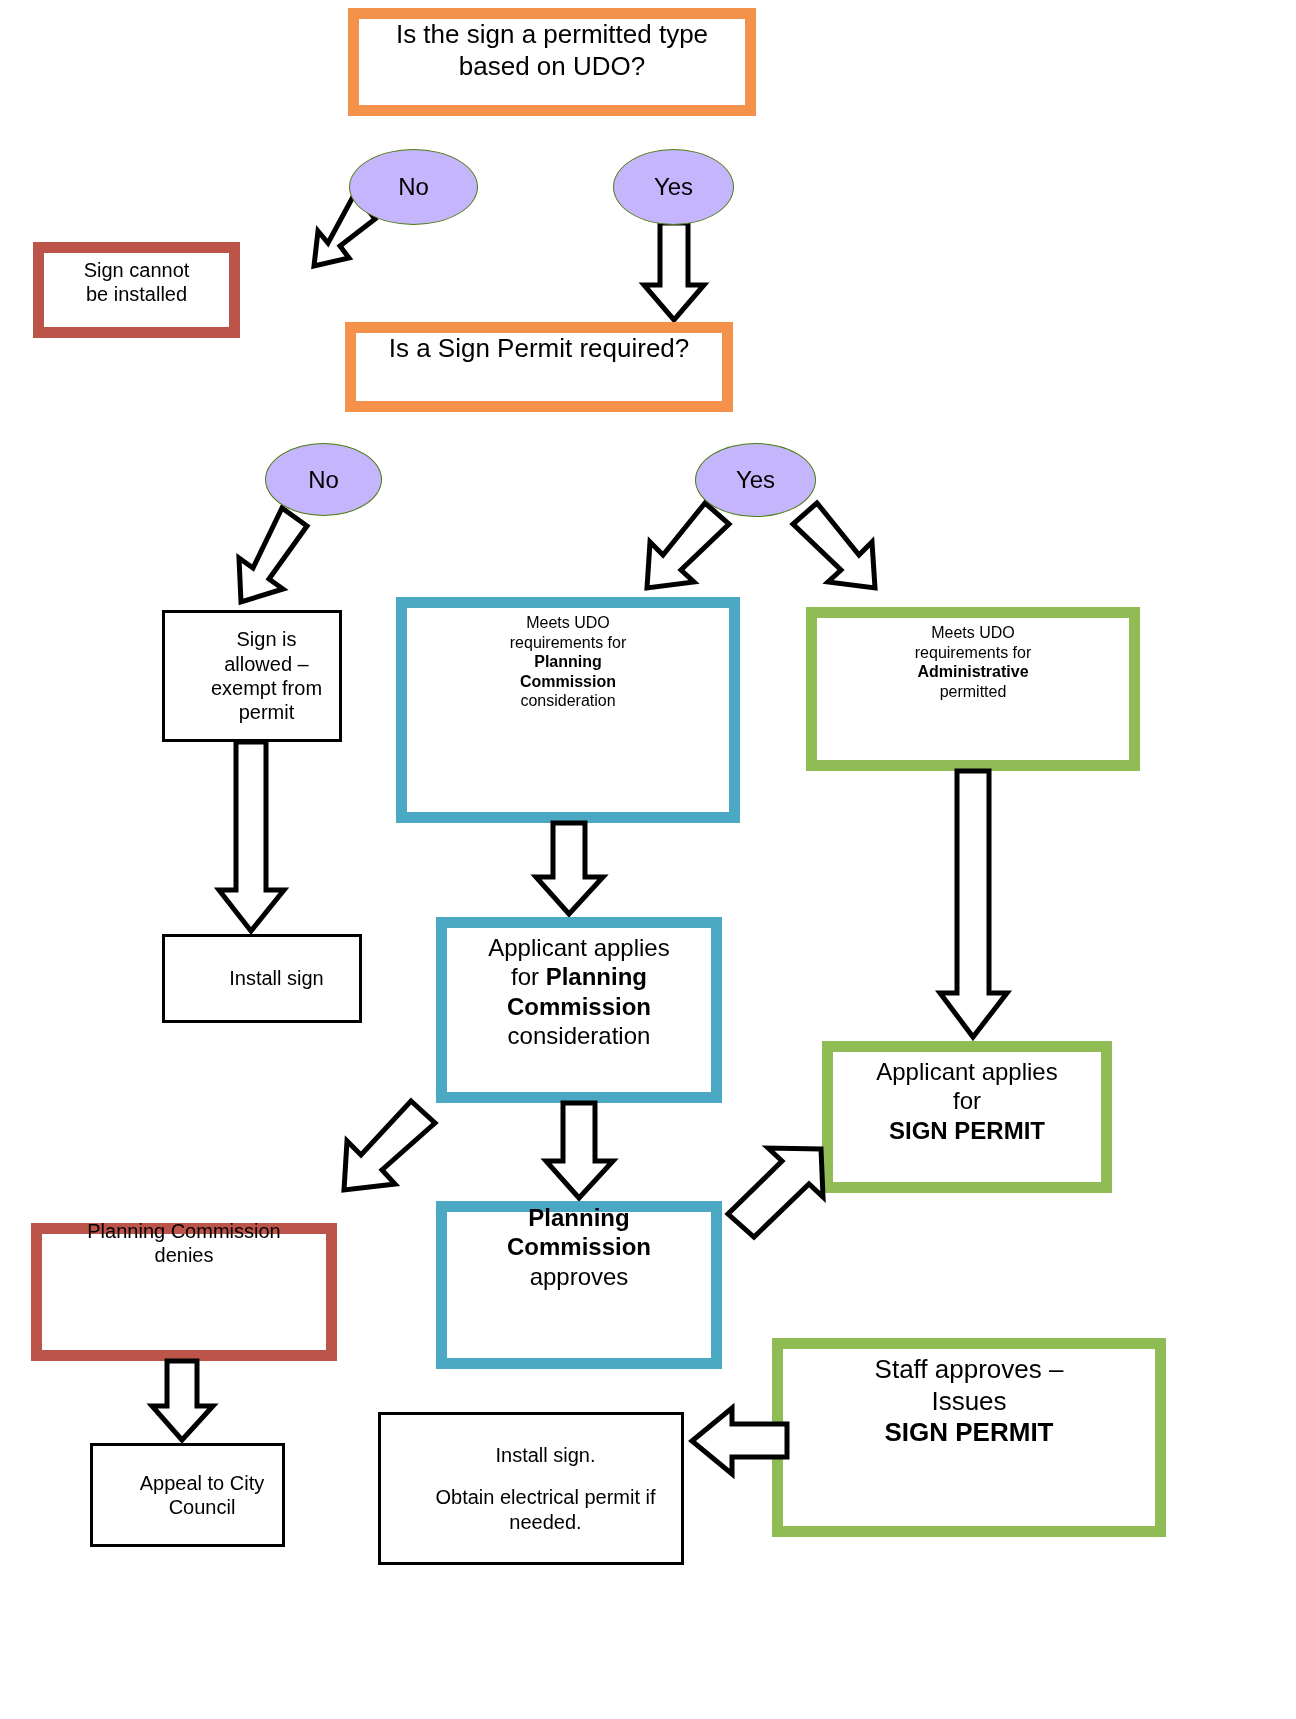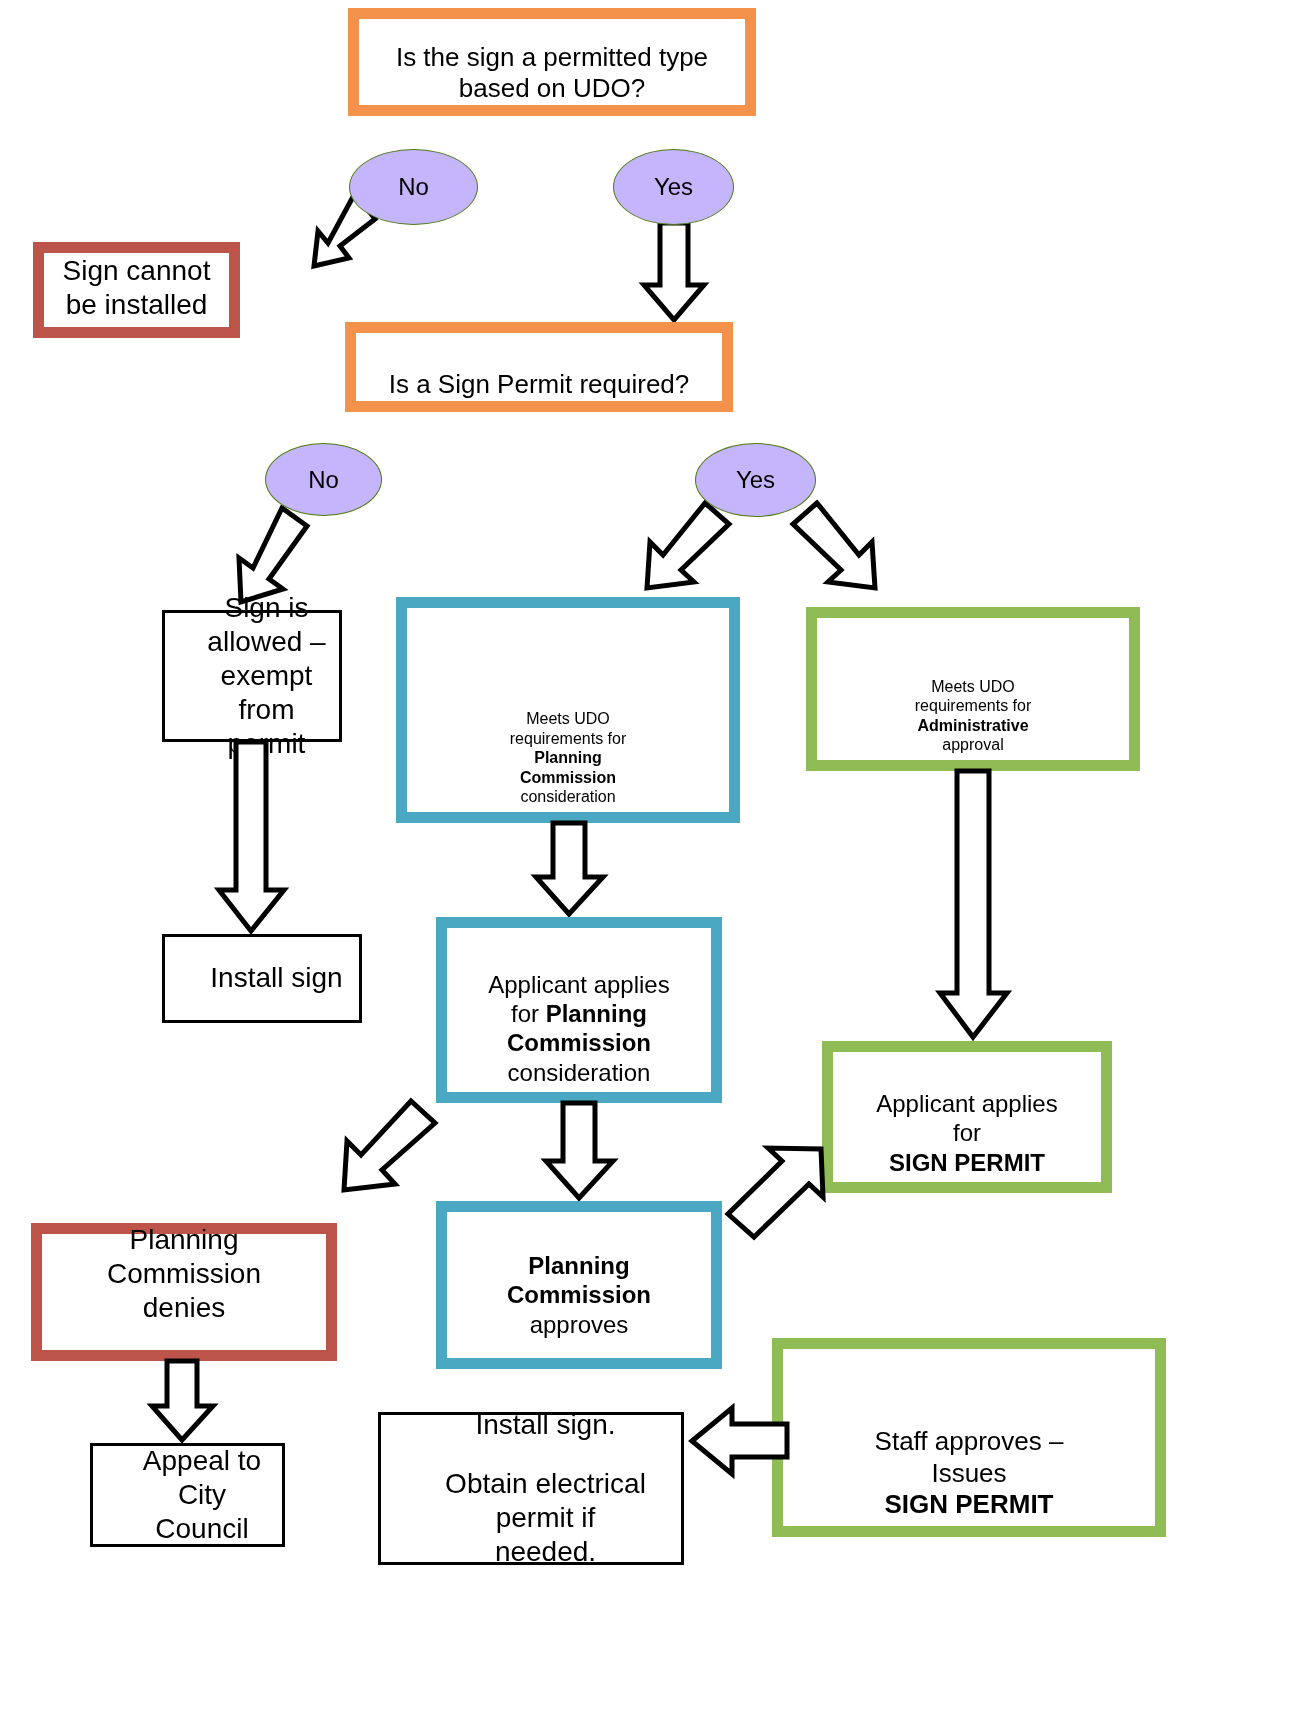--- a/index.html
+++ b/index.html
@@ -41,21 +41,21 @@
     padding: 3px;
   }
   .box-color .inner {
     width: 100%;
     height: 100%;
     box-sizing: border-box;
     border-width: 2px;
     border-style: solid;
     background: #ffffff;
     display: flex;
-    align-items: flex-end;
+    align-items: flex-start;
     justify-content: center;
   }
   .box-orange { border-color: #F4924B; }
   .box-orange .inner { border-color: #ffffff; }
   .box-red { border-color: #BC5449; }
   .box-red .inner { border-color: #ffffff; }
   .box-blue { border-color: #4BA8C3; }
   .box-blue .inner { border-color: #ffffff; }
   .box-green { border-color: #8FBC55; }
   .box-green .inner { border-color: #ffffff; }
@@ -76,21 +76,21 @@
     z-index: 5;
   }
   .arrow {
     position: absolute;
     pointer-events: none;
   }
   .arrow svg { display: block; overflow: visible; }
   .f26 { font-size: 26px; }
   .f24 { font-size: 24px; }
   .f23 { font-size: 16px; }
-  .f22 { font-size: 28px; }
+  .f22 { font-size: 20px; }
   .bold { font-weight: bold; }
   .blank-line { display: block; height: 0.9em; }
 </style>
 </head>
 <body>
 
 <div id="canvas">
 
   <div class="node box-color box-orange simple f26" style="left:348px; top:8px; width:408px; height:108px;">
     <div class="inner">
@@ -184,21 +184,21 @@
       </span>
     </div>
   </div>
 
   <div class="node box-color box-green f23" style="left:806px; top:607px; width:334px; height:164px;">
     <div class="inner">
       <span class="txt">
         <span>Meets UDO</span><br>
         <span>requirements for</span><br>
         <span class="bold">Administrative</span><br>
-        <span>approval</span>
+        <span>permitted</span>
       </span>
     </div>
   </div>
 
   <div class="arrow" style="left:216px; top:742px; width:72px; height:192px;">
     <svg width="72" height="192" viewBox="0 0 72 192">
       <polygon points="20,0 50,0 50,148 68,148 35,189 3,148 20,148" fill="#ffffff" stroke="#000000" stroke-width="5" stroke-linejoin="miter"></polygon>
     </svg>
   </div>
 

